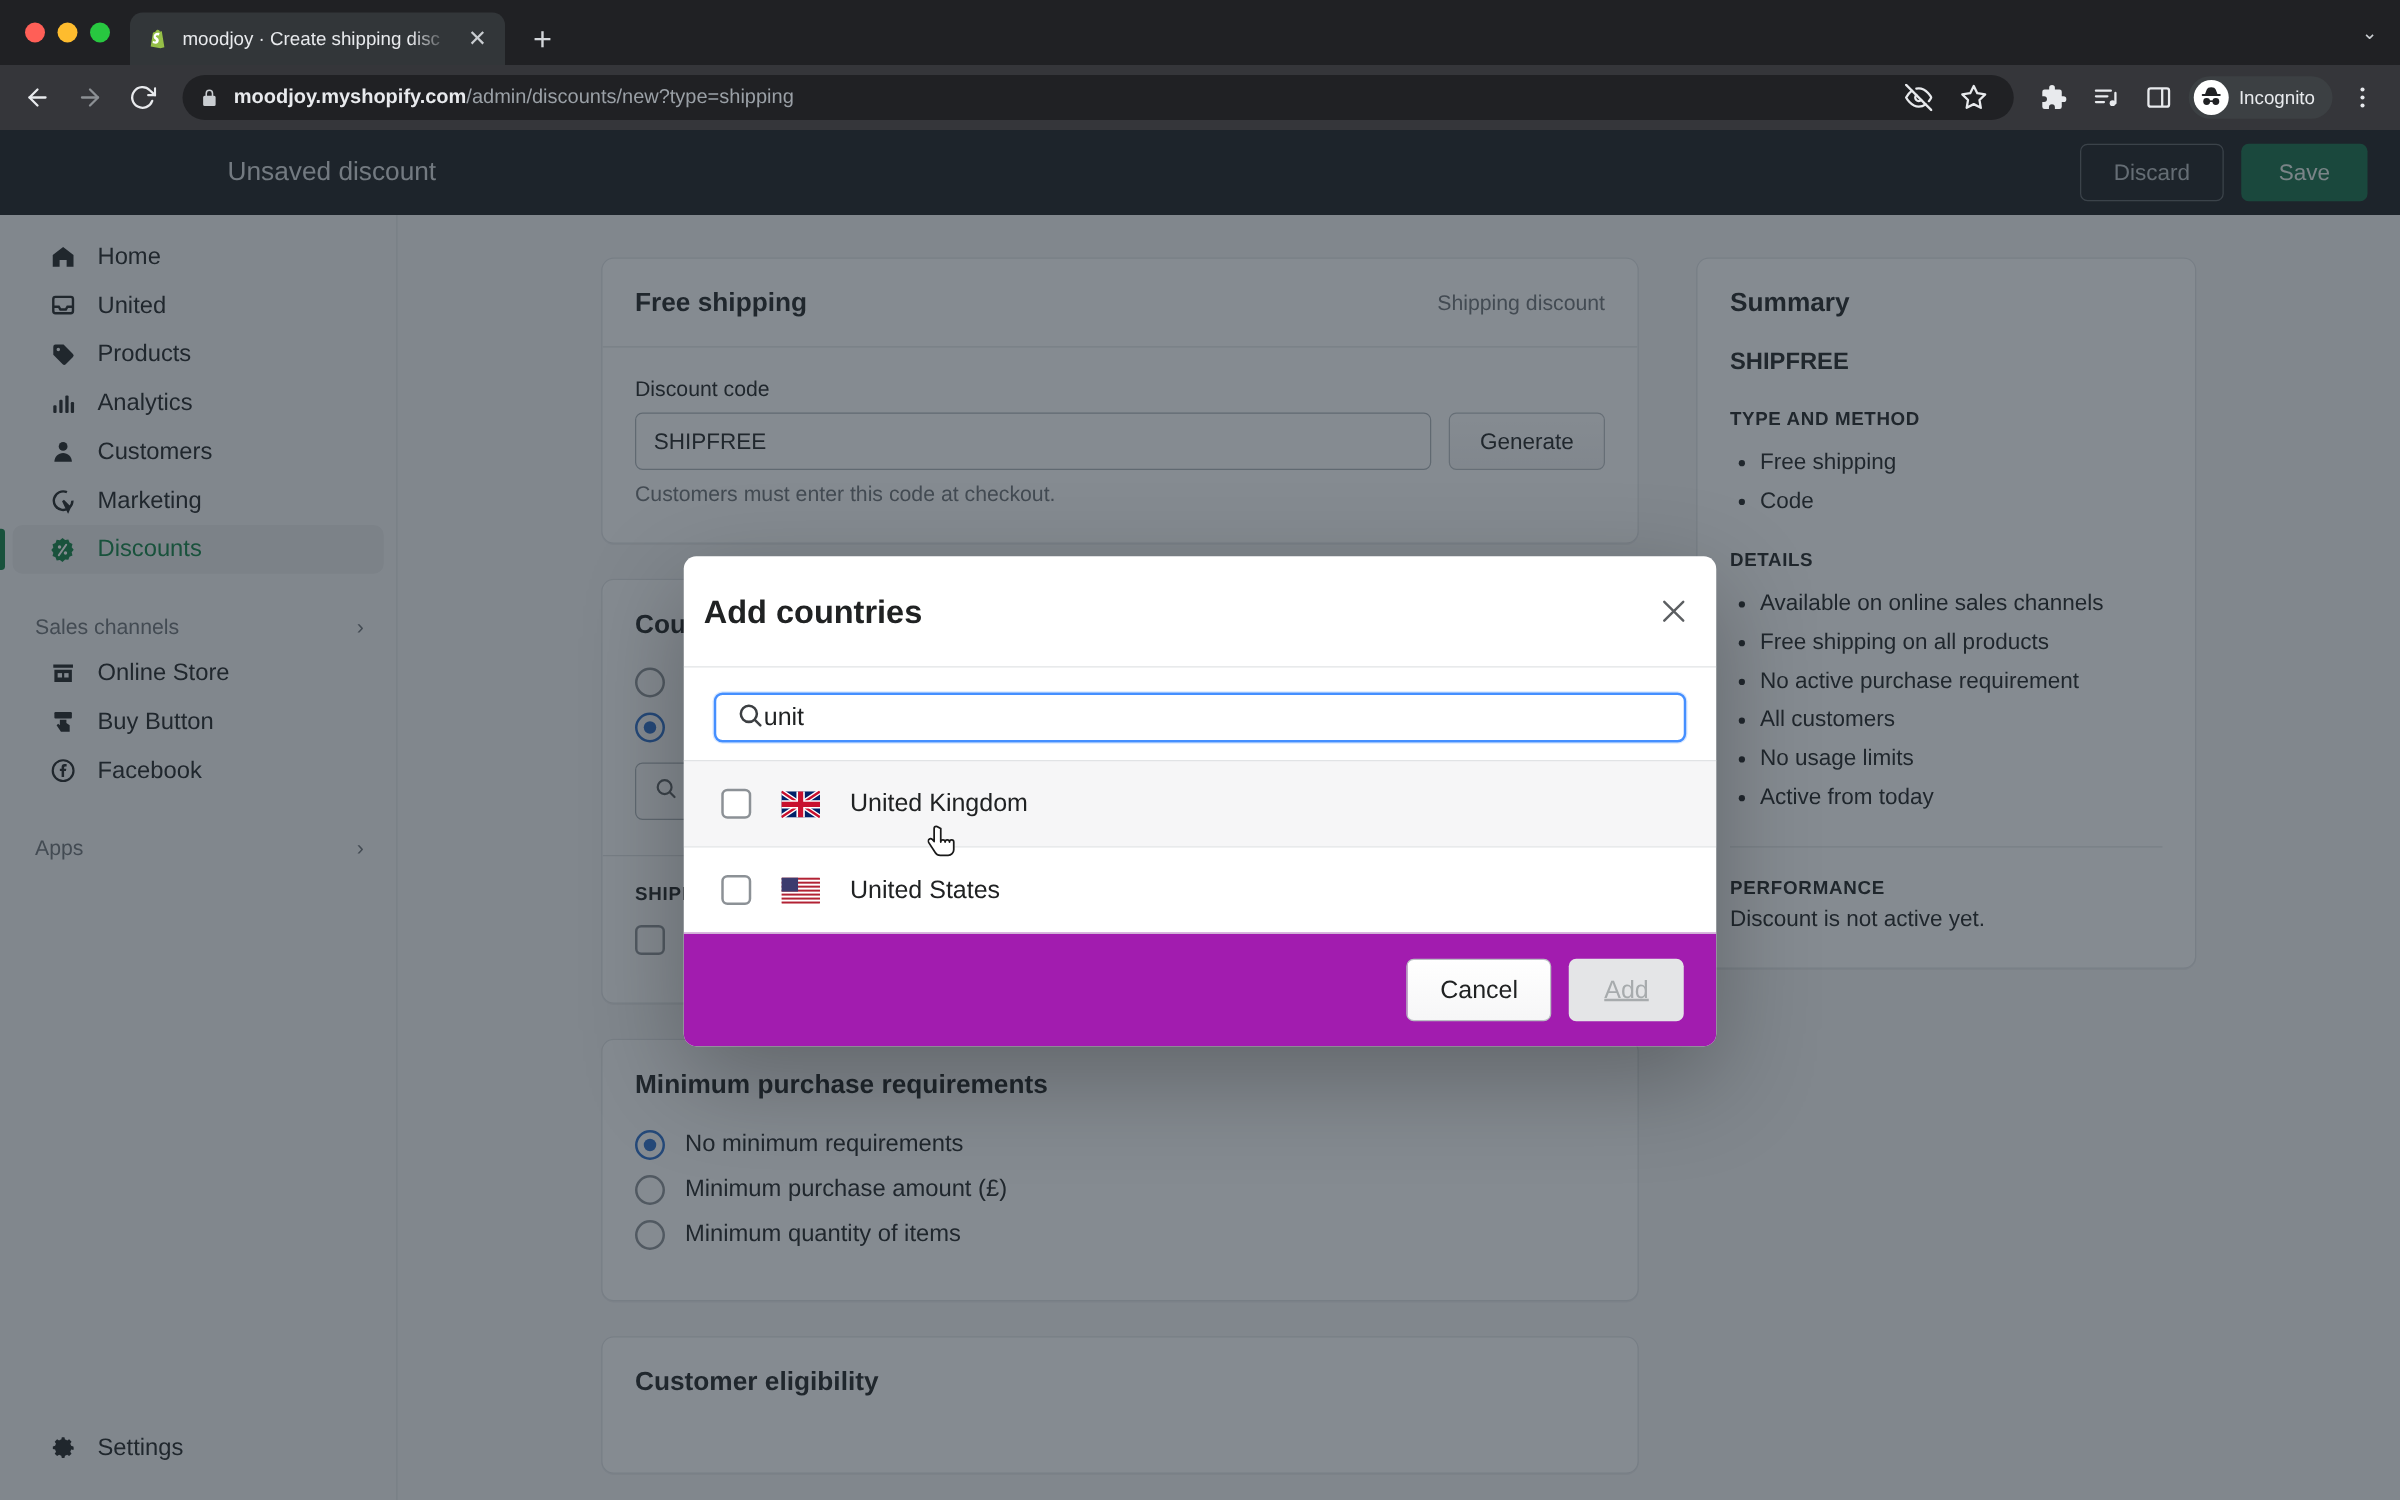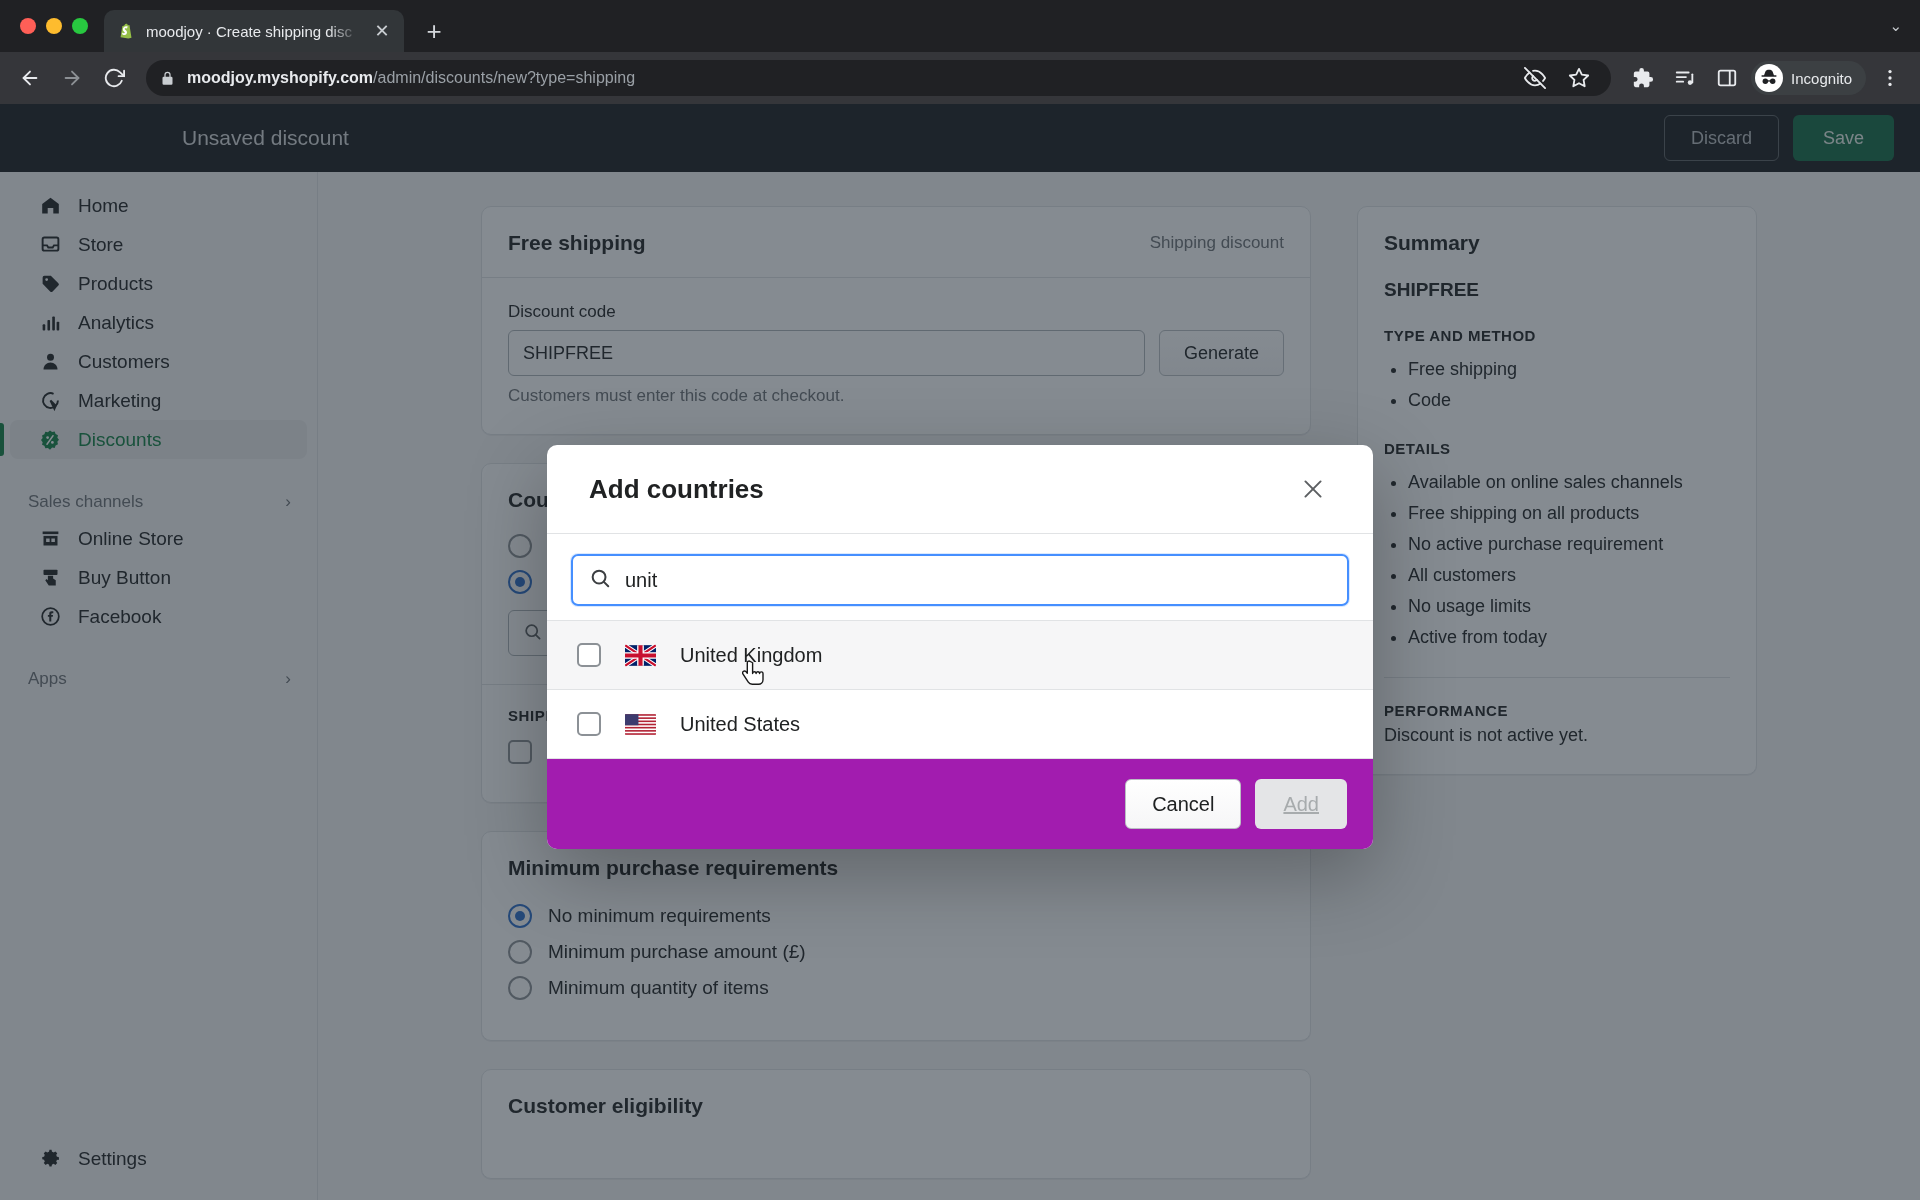--- a/index.html
+++ b/index.html
@@ -195,33 +195,33 @@
     position: absolute; top: 104px; left: 0; width: 1920px; height: 1096px;
     background: rgba(33,43,54,.55); z-index: 50;
   }
   .modal {
     position: absolute; z-index: 60;
     left: 547px; top: 445px; width: 826px;
     background: #fff; border-radius: 10px; box-shadow: 0 26px 80px rgba(0,0,0,.28);
     overflow: hidden;
   }
   .modal-head {
-    display: flex; align-items: center; padding: 26px 42px;
+    display: flex; align-items: center; padding: 26px 16px;
     border-bottom: 1px solid #e1e3e5;
   }
   .modal-title { font-size: 26px; font-weight: 600; color: #202223; }
   .modal-close {
     margin-left: auto; width: 36px; height: 36px; display: flex;
     align-items: center; justify-content: center; color: #5c5f62;
     background: none; border: none; font-family: inherit;
   }
   .modal-search-wrap { padding: 20px 24px 14px; }
   .modal-search {
-    height: 52px; border: 2px solid #458fff; border-radius: 7px;
-    display: flex; align-items: center; gap: 14px; padding: 0 16px;
+    height: 40px; border: 2px solid #458fff; border-radius: 7px;
+    display: flex; align-items: center; padding: 0 16px;
     box-shadow: 0 0 0 1px rgba(69,143,255,.2);
   }
   .modal-search .mtext { font-size: 20px; color: #202223; }
   .country-row {
     display: flex; align-items: center; gap: 24px; padding: 0 30px;
     height: 69px; border-top: 1px solid #e1e3e5;
   }
   .country-row.hover { background: #f6f6f7; }
   .flag { width: 31px; height: 23px; flex: 0 0 31px; border-radius: 2px; overflow: hidden; position: relative; }
   .country-name { font-size: 20px; color: #202223; }
@@ -376,21 +376,21 @@
             </span>
           <span>Home</span>
         </div>
         <div class="nav-item">
           <span class="ic">
               <svg width="21" height="21" viewBox="0 0 24 24" fill="none" stroke="currentColor" stroke-width="2.2">
                 <path d="M3 13h5l1.5 2.5h5L16 13h5"></path>
                 <path d="M3 13V6a2 2 0 0 1 2-2h14a2 2 0 0 1 2 2v7v4a2 2 0 0 1-2 2H5a2 2 0 0 1-2-2z"></path>
               </svg>
             </span>
-          <span>Store</span>
+          <span>United</span>
         </div>
         <div class="nav-item">
           <span class="ic">
               <svg width="21" height="21" viewBox="0 0 24 24" fill="currentColor">
                 <path d="M21 11.6 12.4 3H5a2 2 0 0 0-2 2v7.4L11.6 21a2 2 0 0 0 2.8 0l6.6-6.6a2 2 0 0 0 0-2.8zM7.6 9.1a1.6 1.6 0 1 1 0-3.2 1.6 1.6 0 0 1 0 3.2z"></path>
               </svg>
             </span>
           <span>Products</span>
         </div>
         <div class="nav-item">

